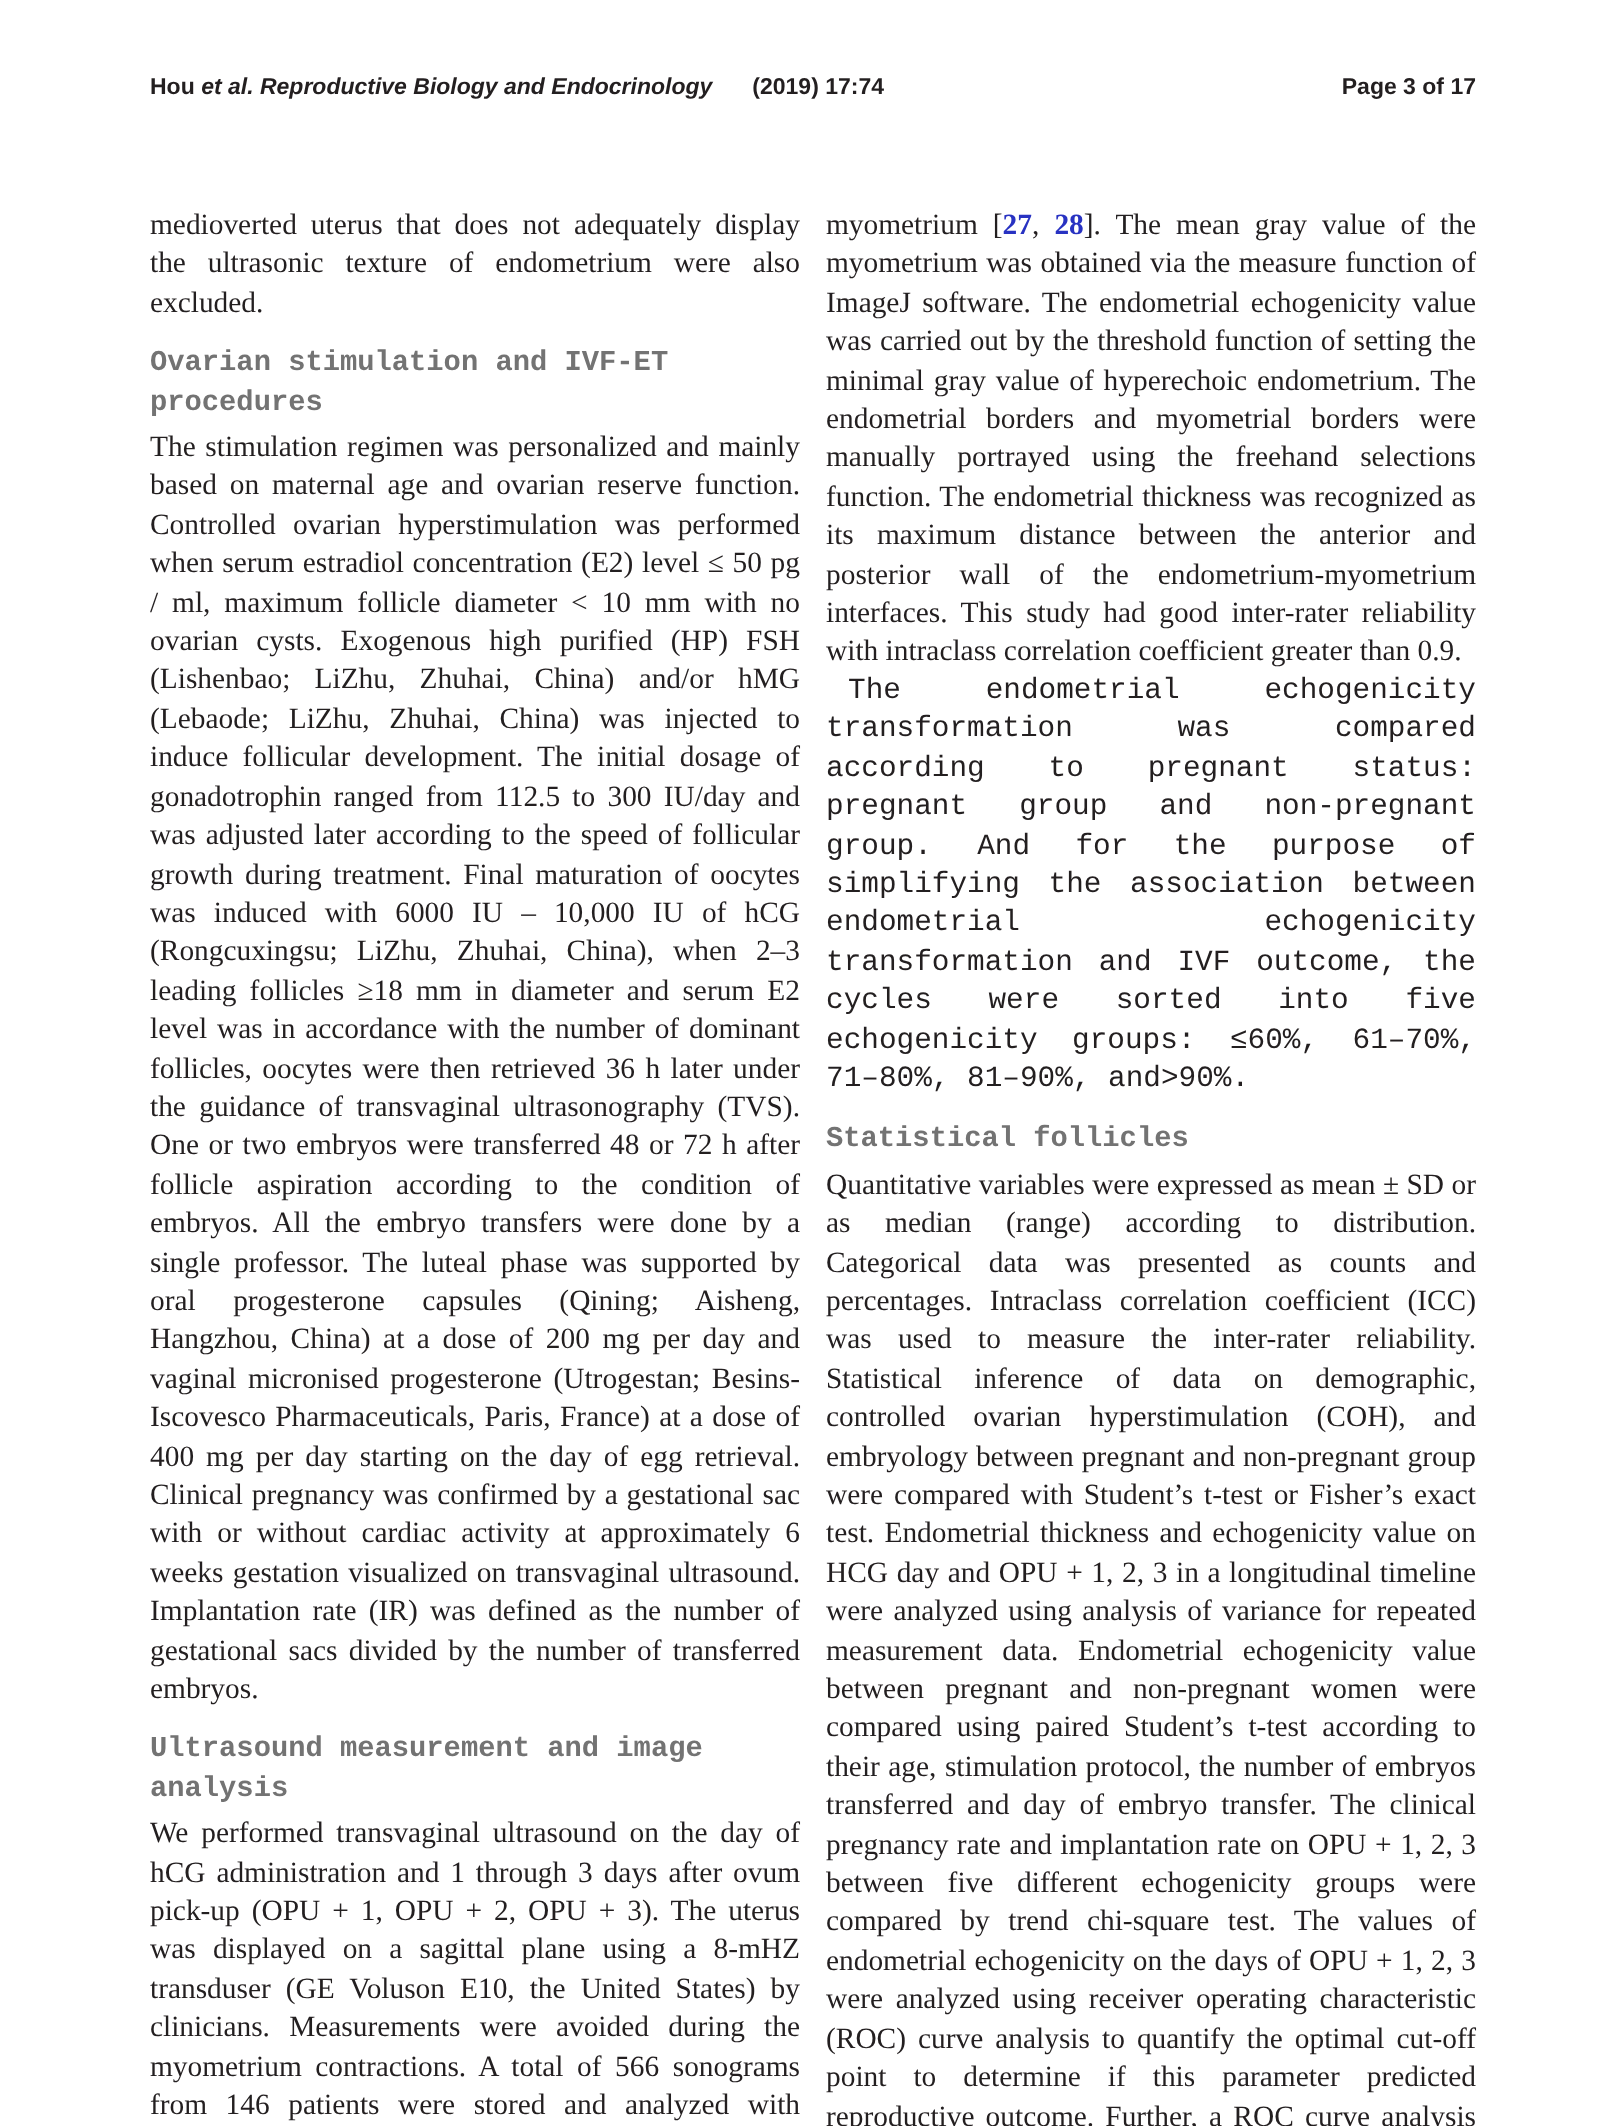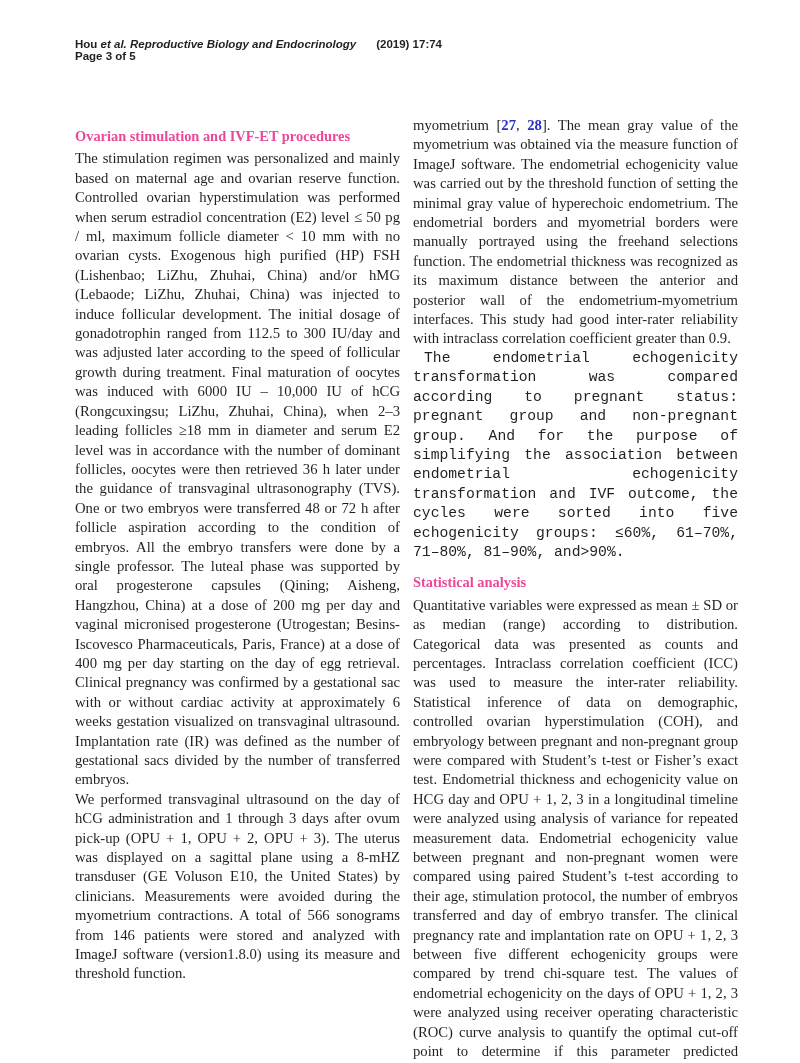--- a/index.html
+++ b/index.html
@@ -16,66 +16,67 @@
     font-family: "Liberation Serif", "DejaVu Serif", serif;
   }
   .header {
     display: flex;
     justify-content: space-between;
     align-items: baseline;
     font-family: "Liberation Sans", "DejaVu Sans", sans-serif;
     font-size: 11.5px;
     font-weight: bold;
     color: #231f20;
-    flex-direction: column;
   }
   .header .italic { font-style: italic; }
   .header .issue { margin-left: 20px; font-style: normal; }
   .columns {
     display: flex;
     column-gap: 13px;
     margin-top: 54px;
   }
   .col {
     width: 325px;
     font-size: 14.7px;
     line-height: 19.4px;
     text-align: justify;
   }
   .section-heading {
-    font-family: Liberation Serif, serif;
+    font-family: Liberation Mono, monospace;
     font-weight: bold;
     font-size: 14.4px;
     line-height: 19.4px;
     margin-top: 11px;
     margin-bottom: 3px;
     text-align: left;
-    color: #ec4899;
+    color: #737373;
   }
   p.para { margin: 0; }
   p.para.indent { text-indent: 11px; font-family: Liberation Mono, monospace; }
   .cite-link { color: var(--link-color, #2832c2); cursor: pointer; font-weight: bold; }
 </style>
 </head>
 <body>
 
 <div class="page">
   <div class="header">
     <div class="header-left">
       <span>Hou </span><span class="italic">et al. Reproductive Biology and Endocrinology</span><span class="issue">(2019) 17:74</span>
     </div>
-    <div class="header-right">Page 3 of 5</div>
+    <div class="header-right">Page 3 of 17</div>
   </div>
 
   <div class="columns">
     <div class="col">
+        <p class="para">medioverted uterus that does not adequately display the ultrasonic texture of endometrium were also excluded.</p>
         <div class="section-heading">Ovarian stimulation and IVF-ET procedures</div>
         <p class="para">The stimulation regimen was personalized and mainly based on maternal age and ovarian reserve function. Controlled ovarian hyperstimulation was performed when serum estradiol concentration (E2) level ≤ 50 pg / ml, maximum follicle diameter &lt; 10 mm with no ovarian cysts. Exogenous high purified (HP) FSH (Lishenbao; LiZhu, Zhuhai, China) and/or hMG (Lebaode; LiZhu, Zhuhai, China) was injected to induce follicular development. The initial dosage of gonadotrophin ranged from 112.5 to 300 IU/day and was adjusted later according to the speed of follicular growth during treatment. Final maturation of oocytes was induced with 6000 IU – 10,000 IU of hCG (Rongcuxingsu; LiZhu, Zhuhai, China), when 2–3 leading follicles ≥18 mm in diameter and serum E2 level was in accordance with the number of dominant follicles, oocytes were then retrieved 36 h later under the guidance of transvaginal ultrasonography (TVS). One or two embryos were transferred 48 or 72 h after follicle aspiration according to the condition of embryos. All the embryo transfers were done by a single professor. The luteal phase was supported by oral progesterone capsules (Qining; Aisheng, Hangzhou, China) at a dose of 200 mg per day and vaginal micronised progesterone (Utrogestan; Besins-Iscovesco Pharmaceuticals, Paris, France) at a dose of 400 mg per day starting on the day of egg retrieval. Clinical pregnancy was confirmed by a gestational sac with or without cardiac activity at approximately 6 weeks gestation visualized on transvaginal ultrasound. Implantation rate (IR) was defined as the number of gestational sacs divided by the number of transferred embryos.</p>
+        <div class="section-heading">Ultrasound measurement and image analysis</div>
         <p class="para">We performed transvaginal ultrasound on the day of hCG administration and 1 through 3 days after ovum pick-up (OPU + 1, OPU + 2, OPU + 3). The uterus was displayed on a sagittal plane using a 8-mHZ transduser (GE Voluson E10, the United States) by clinicians. Measurements were avoided during the myometrium contractions. A total of 566 sonograms from 146 patients were stored and analyzed with ImageJ software (version1.8.0) using its measure and threshold function.</p>
       </div>
     <div class="col">
         <p class="para">myometrium [<span class="cite-link">27</span>, <span class="cite-link">28</span>]. The mean gray value of the myometrium was obtained via the measure function of ImageJ software. The endometrial echogenicity value was carried out by the threshold function of setting the minimal gray value of hyperechoic endometrium. The endometrial borders and myometrial borders were manually portrayed using the freehand selections function. The endometrial thickness was recognized as its maximum distance between the anterior and posterior wall of the endometrium-myometrium interfaces. This study had good inter-rater reliability with intraclass correlation coefficient greater than 0.9.</p>
         <p class="para indent">The endometrial echogenicity transformation was compared according to pregnant status: pregnant group and non-pregnant group. And for the purpose of simplifying the association between endometrial echogenicity transformation and IVF outcome, the cycles were sorted into five echogenicity groups: ≤60%, 61–70%, 71–80%, 81–90%, and&gt;90%.</p>
-        <div class="section-heading">Statistical analysis</div>
+        <div class="section-heading">Statistical follicles</div>
         <p class="para">Quantitative variables were expressed as mean ± SD or as median (range) according to distribution. Categorical data was presented as counts and percentages. Intraclass correlation coefficient (ICC) was used to measure the inter-rater reliability. Statistical inference of data on demographic, controlled ovarian hyperstimulation (COH), and embryology between pregnant and non-pregnant group were compared with Student’s t-test or Fisher’s exact test. Endometrial thickness and echogenicity value on HCG day and OPU + 1, 2, 3 in a longitudinal timeline were analyzed using analysis of variance for repeated measurement data. Endometrial echogenicity value between pregnant and non-pregnant women were compared using paired Student’s t-test according to their age, stimulation protocol, the number of embryos transferred and day of embryo transfer. The clinical pregnancy rate and implantation rate on OPU + 1, 2, 3 between five different echogenicity groups were compared by trend chi-square test. The values of endometrial echogenicity on the days of OPU + 1, 2, 3 were analyzed using receiver operating characteristic (ROC) curve analysis to quantify the optimal cut-off point to determine if this parameter predicted reproductive outcome. Further, a ROC curve analysis was used to assess the predictive capacity of the combination of echogenicity value and thickness. P&lt;0.05 was considered statistically significant. All statistical tests were performed using SAS (version 9.4), SPSS version 25.0 (SPSS, Chicago, IL).</p>
       </div>
   </div>
 </div>
 
 </body></html>

